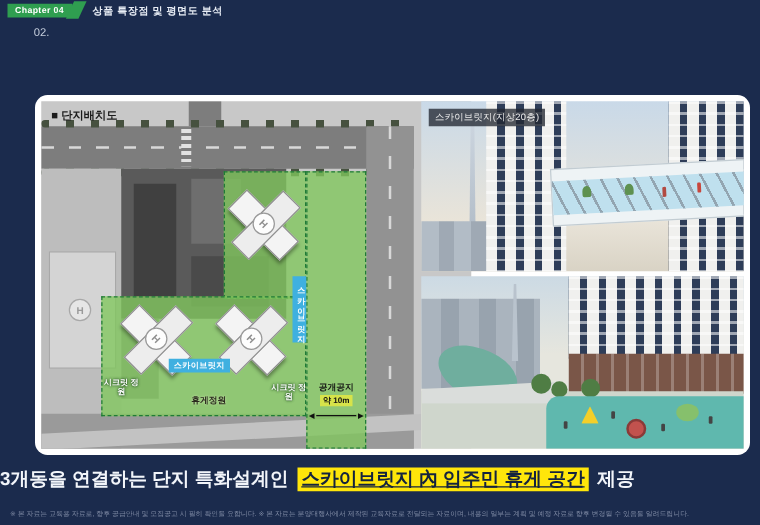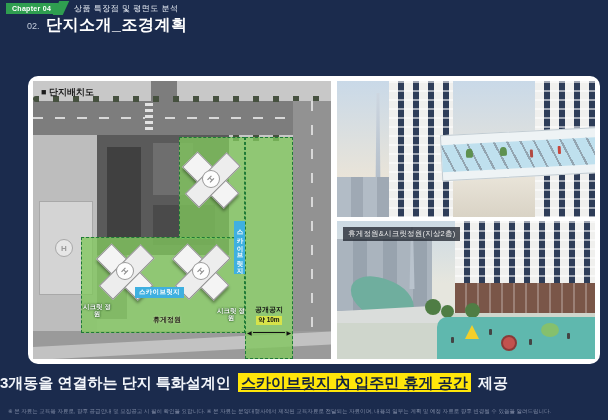--- a/index.html
+++ b/index.html
@@ -15,21 +15,21 @@
     position:absolute;left:6px;top:3px;height:11px;line-height:11px;
     background:#2f9e50;color:#ffffff;font-size:7px;font-weight:bold;
     padding:0 7px 0 6px;letter-spacing:.3px;
   }
   .chapter-slash{
     position:absolute;left:56px;top:1px;width:10px;height:14px;background:#2f9e50;
     transform:skewX(-25deg);
   }
   .chapter-title{
     position:absolute;left:74px;top:3px;height:11px;line-height:11px;
-    color:#e8edf5;font-size:8px;font-weight:normal;letter-spacing:.5px;
+    color:#e8edf5;font-size:8px;font-weight:bold;letter-spacing:.5px;
   }
   .section-number{
     position:absolute;left:27px;top:21px;color:#c4cddc;font-size:9px;font-weight:normal;
   }
   .page-title{
     position:absolute;left:46px;top:15px;color:#ffffff;font-size:16px;font-weight:bold;
     letter-spacing:.5px;
   }
 
   
@@ -55,21 +55,21 @@
 
   
   .panel{
     position:absolute;left:28px;top:76px;width:572px;height:288px;
     background:#ffffff;border-radius:10px;
   }
 
   
   .siteplan{
     position:absolute;left:5px;top:5px;width:298px;height:278px;
-    background:#c8c8c8;overflow:hidden;
+    background:#c8c8c8;overflow:hidden;padding-left:46px;
   }
   .sp-title{position:absolute;left:8px;top:5px;font-size:9px;font-weight:bold;color:#1c1c1c;z-index:9;}
   .sp-road-top{position:absolute;left:0;top:20px;width:298px;height:34px;background:#7d7d7d;}
   .sp-road-top .lane{position:absolute;left:0;top:16px;width:298px;height:2px;
     background:repeating-linear-gradient(90deg,#d8d8d8 0 10px,transparent 10px 22px);}
   .sp-road-up{position:absolute;left:118px;top:0;width:26px;height:20px;background:#7d7d7d;}
   .sp-crosswalk{position:absolute;left:112px;top:22px;width:8px;height:30px;
     background:repeating-linear-gradient(180deg,#e2e2e2 0 3px,#7d7d7d 3px 6px);}
   .tree-row{position:absolute;height:6px;border-radius:3px;
     background:repeating-linear-gradient(90deg,#46513f 0 6px,transparent 6px 20px);}
@@ -178,21 +178,20 @@
 </style>
 </head>
 <body>
 
 <div class="slide">
 
   <div class="chapter-badge">Chapter 04</div>
   <div class="chapter-slash"></div>
   <div class="chapter-title">상품 특장점 및 평면도 분석</div>
   <div class="section-number">02.</div>
-  <div class="page-title">단지소개_조경계획</div>
 
 
   <div class="panel">
 
     <div class="siteplan">
       <div class="sp-title">■ 단지배치도</div>
 
       <div class="sp-road-up"></div>
       <div class="sp-road-top">
           <div class="lane"></div>
@@ -260,20 +259,21 @@
       <div class="city-low"></div>
       <div class="facade tower-left"></div>
       <div class="facade tower-right"></div>
       <div class="bridge">
         <div class="glass"></div>
         <div class="plant" style="left:24px;"></div>
         <div class="plant" style="left:58px;"></div>
         <div class="figure" style="left:88px;top:18px;background:#b24a42;"></div>
         <div class="figure" style="left:116px;top:16px;background:#c8463c;"></div>
       </div>
+      <div class="caption-chip">스카이브릿지(지상20층)</div>
     </div>
 
     <div class="render render-bottom">
       <div class="g-city"></div>
       <div class="g-lotte"></div>
       <div class="g-stream"></div>
       <div class="facade g-tower"></div>
       <div class="g-base"></div>
       <div class="g-ground"></div>
       <div class="g-parapet"></div>
@@ -282,21 +282,20 @@
       <div class="g-tree" style="left:128px;top:82px;width:15px;height:15px;"></div>
       <div class="g-play">
         <div class="g-slide"></div>
         <div class="g-carousel"></div>
         <div class="g-canopy"></div>
         <div class="g-dot" style="left:14px;top:20px;"></div>
         <div class="g-dot" style="left:52px;top:12px;"></div>
         <div class="g-dot" style="left:92px;top:22px;"></div>
         <div class="g-dot" style="left:130px;top:16px;"></div>
       </div>
-      <div class="caption-chip">휴게정원&amp;시크릿정원(지상2층)</div>
     </div>
   </div>
 
   <div class="headline-bottom">
     <span>3개동을 연결하는 단지 특화설계인</span>
     <span class="hl">스카이브릿지 內 입주민 휴게 공간</span>
     <span>제공</span>
   </div>
 
   <div class="footer-note">※ 본 자료는 교육용 자료로, 향후 공급안내 및 모집공고 시 필히 확인을 요합니다. ※ 본 자료는 분양대행사에서 제작된 교육자료로 전달되는 자료이며, 내용의 일부는 계획 및 예정 자료로 향후 변경될 수 있음을 알려드립니다.</div>

